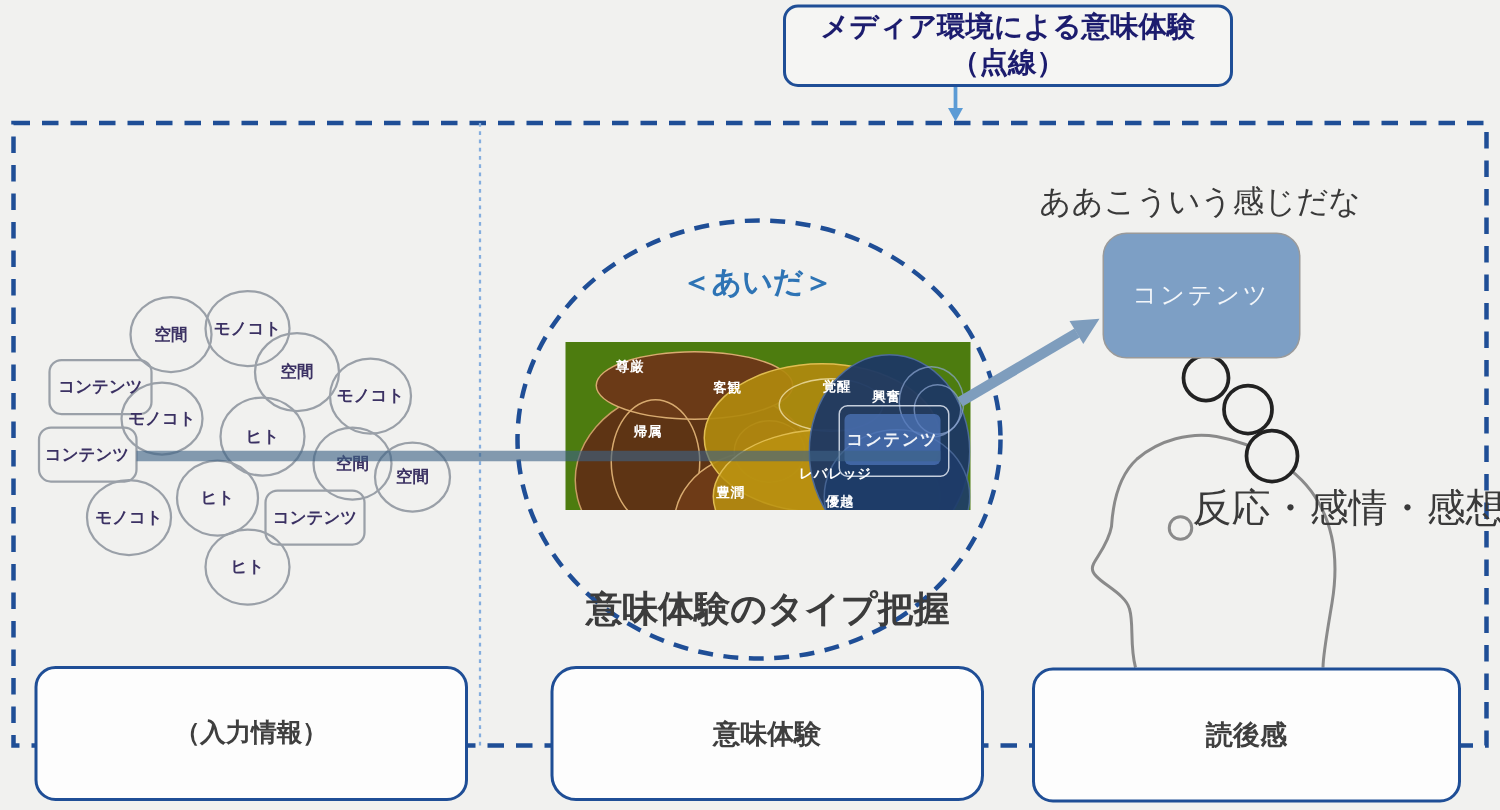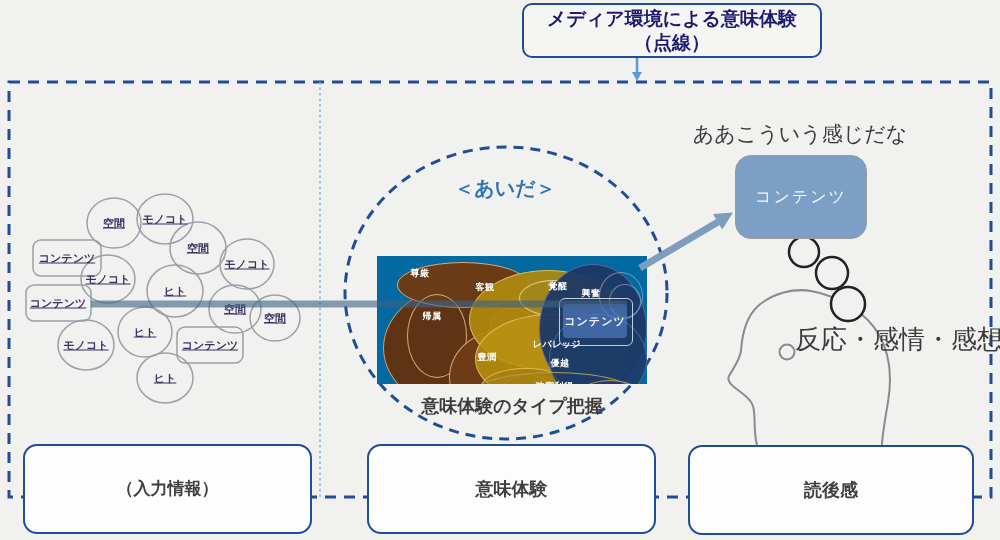--- a/index.html
+++ b/index.html
@@ -3,31 +3,31 @@
 <meta charset="utf-8">
 <style>
   html,body{margin:0;padding:0;}
   body{
     width:1000px;height:540px;position:relative;overflow:hidden;
     background:#f1f1ef;
     font-family:"Liberation Sans","DejaVu Sans",sans-serif;
   }
   .abs{position:absolute;}
   .lbl{position:absolute;transform:translate(-50%,-50%);white-space:nowrap;}
-  .cl-lbl{font-size:11px;font-weight:bold;color:#3b3163;text-decoration:underline;}
+  .cl-lbl{font-size:11px;font-weight:bold;color:#3b3163;}
   .map-lbl{font-size:9px;font-weight:bold;color:#ffffff;letter-spacing:.5px;}
   .mel{position:absolute;border-radius:50%;}
   .box{
     position:absolute;background:#fdfdfd;border:2.5px solid #1f4e96;border-radius:14px;
     display:flex;align-items:center;justify-content:center;text-align:center;
     color:#3f3f3f;font-weight:bold;z-index:4;gap:20px;
   }
   .svg-layer{position:absolute;left:0;top:0;z-index:1;}
   .overlay-layer{position:absolute;left:0;top:0;z-index:3;pointer-events:none;}
-  #darkmap{left:377px;top:228px;width:270px;height:128px;background:#0369a1;overflow:hidden;z-index:2;margin-top:28px;}
+  #darkmap{left:377px;top:228px;width:270px;height:112px;background:#4d7c0f;overflow:hidden;z-index:2;}
   .txt-layer{z-index:2;}
 </style>
 </head>
 <body>
 
 <svg class="svg-layer" width="1000" height="540" viewBox="0 0 1000 540">
 
   <rect x="9" y="82" width="982" height="415" fill="none" stroke="#1f4e96" stroke-width="3" stroke-dasharray="11 8"></rect>
 
   <line x1="320" y1="82" x2="320" y2="497" stroke="#85aede" stroke-width="1.5" stroke-dasharray="2.5 3"></line>
@@ -114,21 +114,21 @@
   <div class="lbl map-lbl" style="left:55px;top:60px;">帰属</div>
   <div class="lbl map-lbl" style="left:214px;top:37px;font-family:Liberation Mono, monospace;">興奮</div>
   <div class="lbl map-lbl" style="left:218px;top:65px;font-size:11px;color:rgba(255,255,255,0.92);letter-spacing:1px;">コンテンツ</div>
   <div class="lbl map-lbl" style="left:180px;top:88px;">レバレッジ</div>
   <div class="lbl map-lbl" style="left:110px;top:101px;">豊潤</div>
   <div class="lbl map-lbl" style="left:183px;top:107px;">優越</div>
   <div class="lbl map-lbl" style="left:172px;top:130px;padding-left:11px;">狭窄利得</div>
   <div class="lbl map-lbl" style="left:233px;top:139px;">本能</div>
 </div>
 
-<div class="lbl txt-layer" style="left:512px;top:406px;font-size:18px;font-weight:bold;color:#3c3c3c;">意味体験のタイプ把握</div>
+<div class="lbl txt-layer" style="left:512px;top:406px;font-size:24px;font-weight:bold;color:#3c3c3c;">意味体験のタイプ把握</div>
 
 <div class="lbl txt-layer" style="left:800px;top:134px;font-size:21px;color:#3a3a3a;">ああこういう感じだな</div>
 
 <div class="abs" style="left:735px;top:155px;width:130px;height:82px;background:#7d9fc5;border:1.5px solid #9a9a9a;border-radius:16px;display:flex;align-items:center;justify-content:center;z-index:2;">
   <span style="color:rgba(255,255,255,0.9);font-size:16px;letter-spacing:2px;">コンテンツ</span>
 </div>
 
 <div class="lbl txt-layer" style="left:899px;top:339px;font-size:26px;color:#3a3a3a;">反応・感情・感想</div>
 
 <svg class="overlay-layer" width="1000" height="540" viewBox="0 0 1000 540">
@@ -139,19 +139,19 @@
   <polygon points="733,212.5 722.2,229.4 713,214" fill="#7e9dbd"></polygon>
 
   <line x1="637" y1="57" x2="637" y2="74" stroke="#5b9bd5" stroke-width="2.5"></line>
   <polygon points="637,81 632,72 642,72" fill="#5b9bd5"></polygon>
 </svg>
 
 <div class="box" style="left:23px;top:444px;width:285px;height:86px;font-size:17px;line-height:1.5;flex-direction:column;">
   <div>（入力情報）</div>
 </div>
 
-<div class="box" style="left:367px;top:444px;width:285px;height:86px;font-size:18px;">
+<div class="box" style="left:367px;top:444px;width:285px;height:86px;font-size:18px;border-radius:17px;">
   <div>意味体験</div>
 </div>
 
 <div class="box" style="left:688px;top:445px;width:282px;height:86px;font-size:18px;">
   <div>読後感</div>
 </div>
 
 </body></html>

